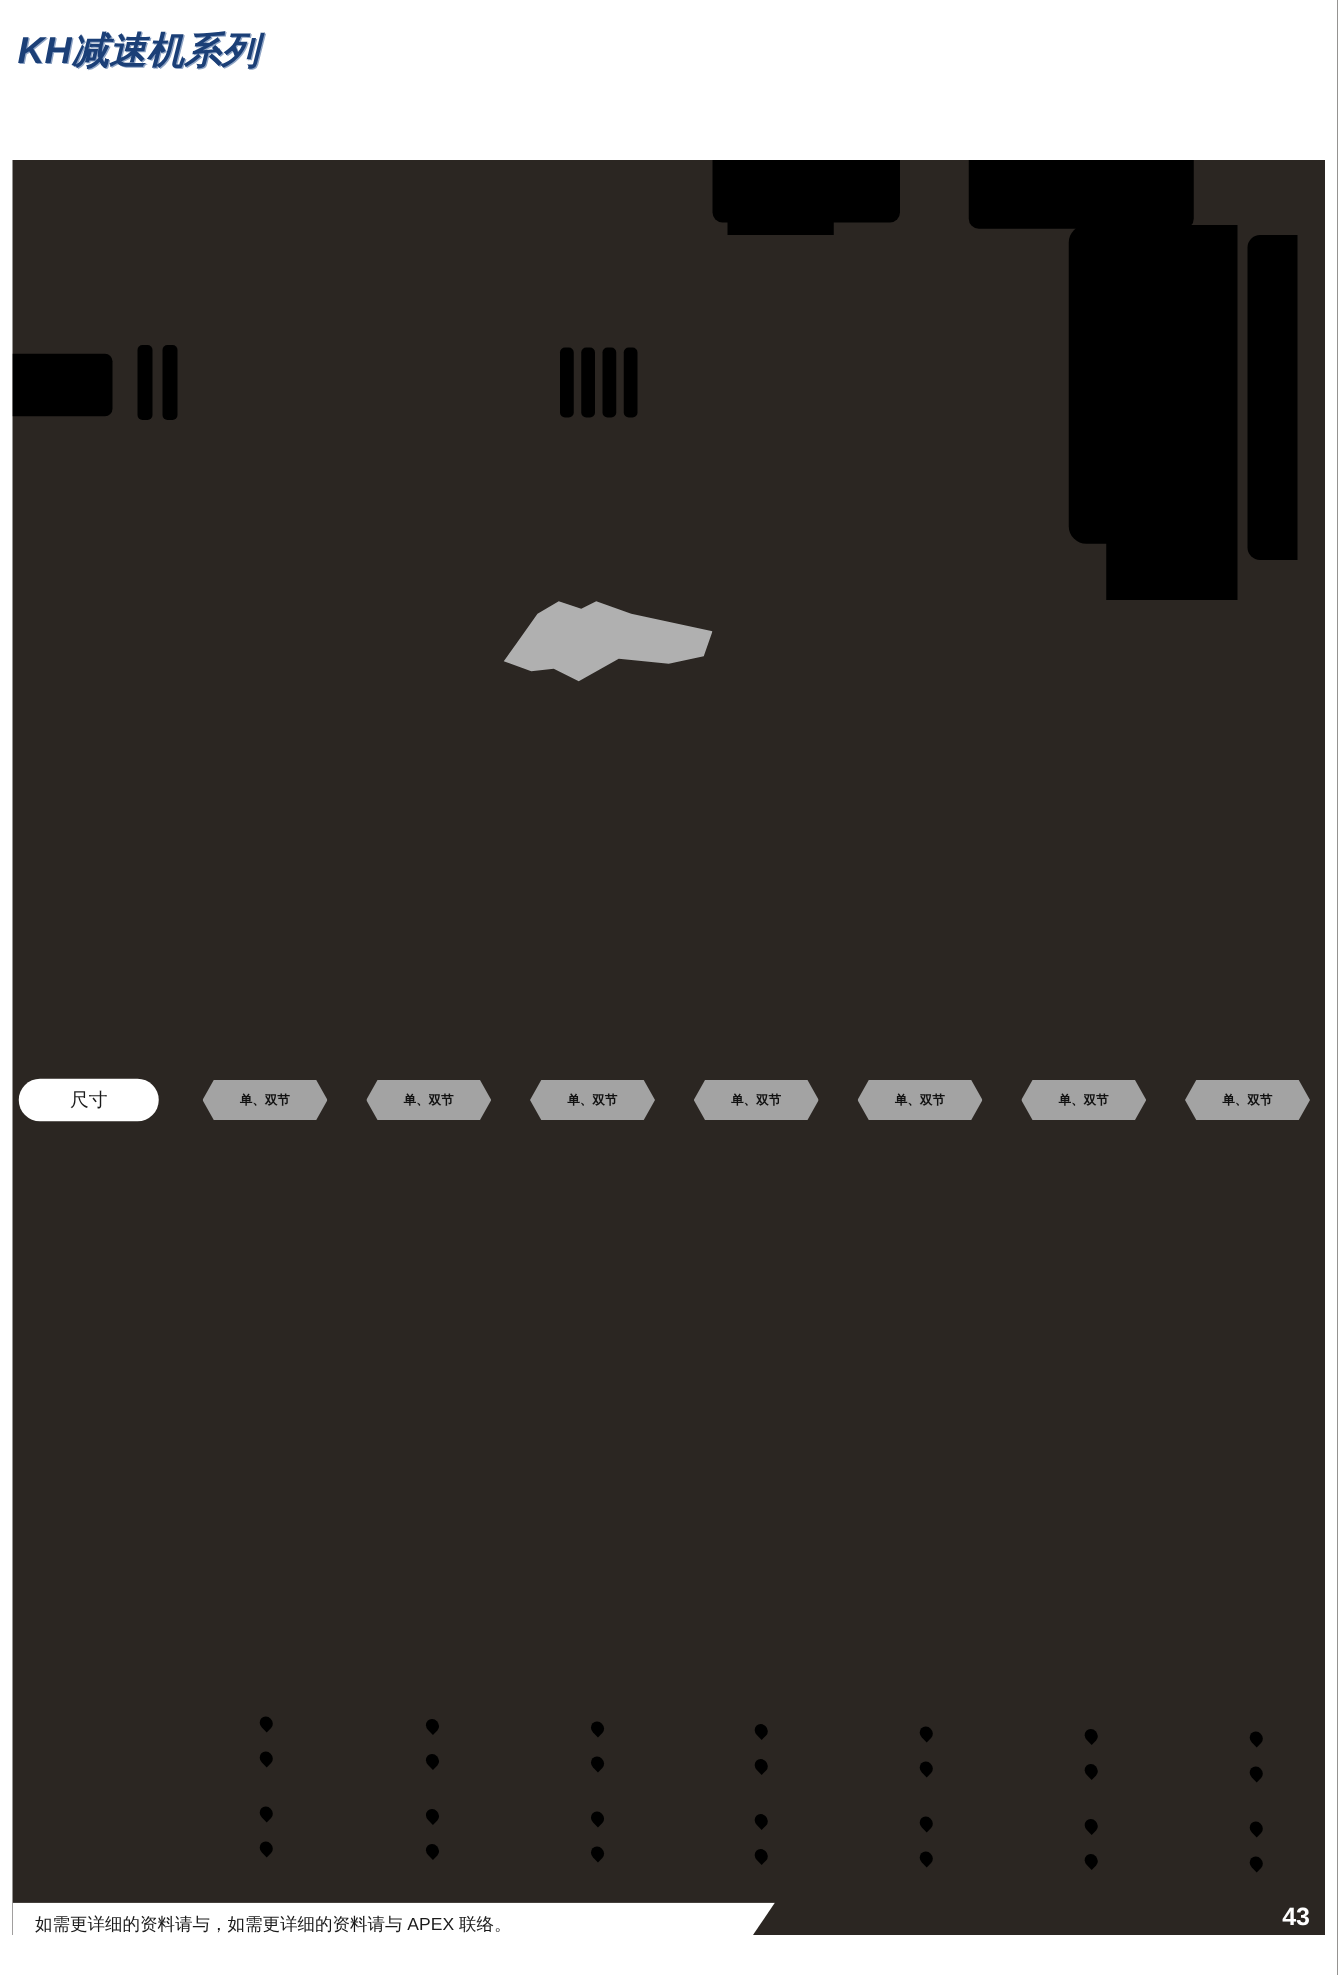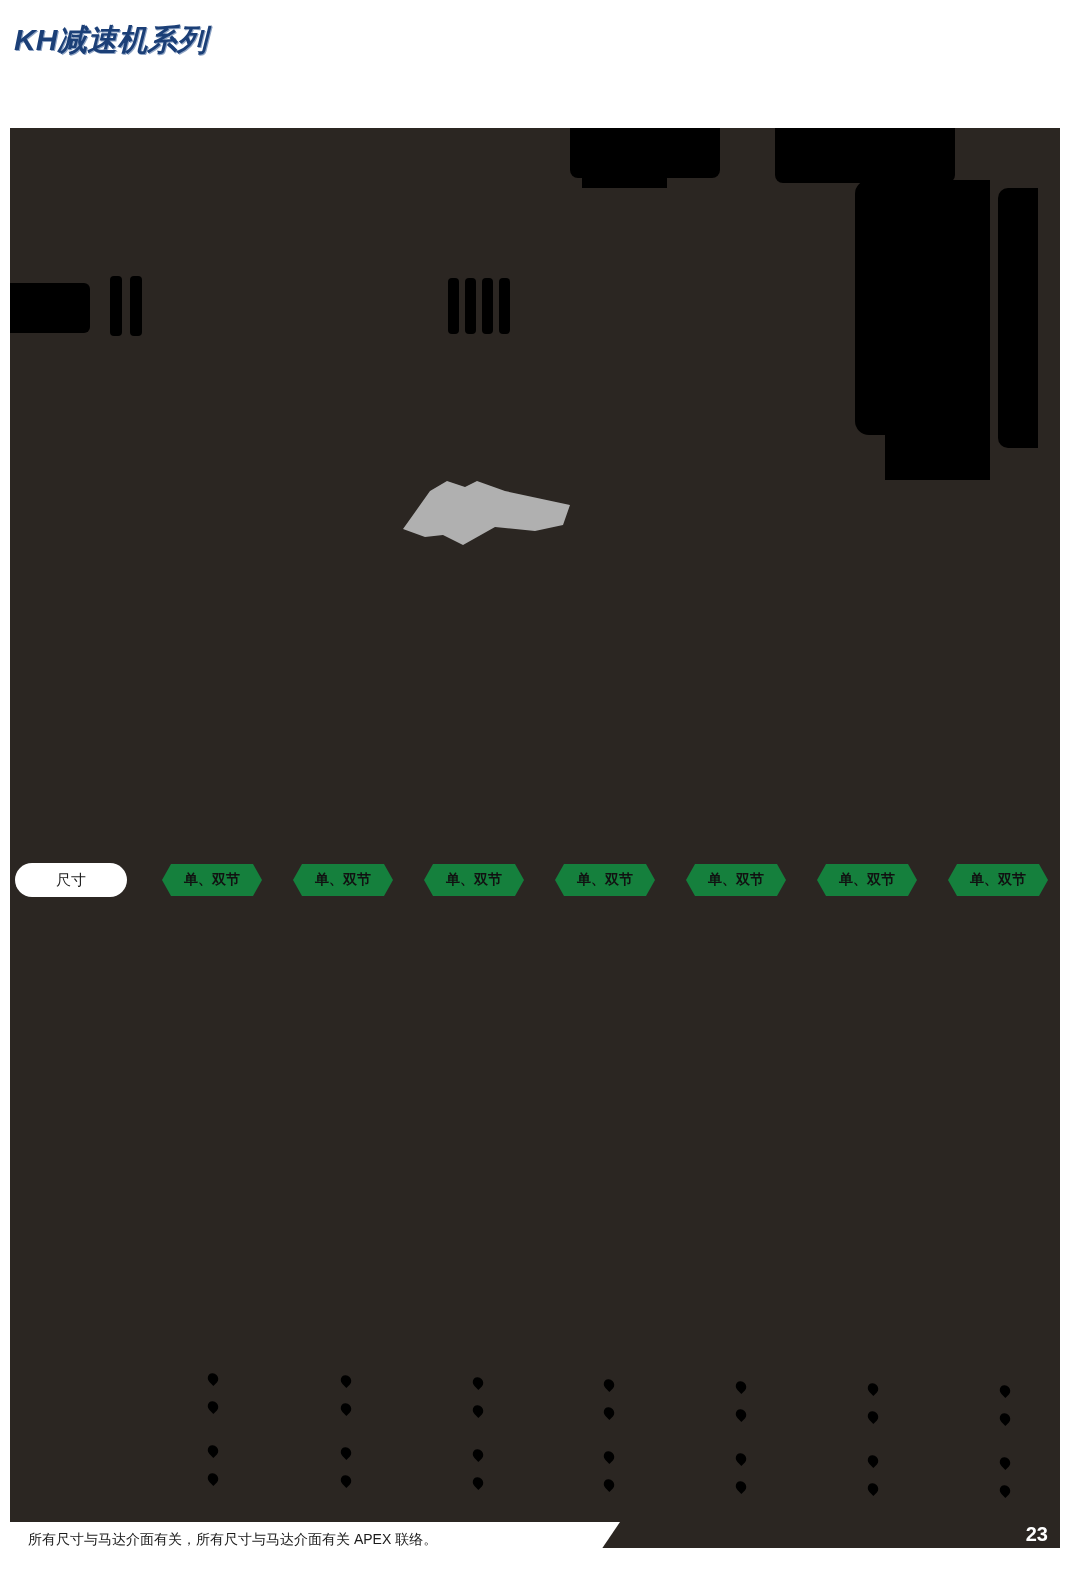--- a/index.html
+++ b/index.html
@@ -106,23 +106,23 @@
     display: flex;
     align-items: center;
     justify-content: center;
     font-family: "Liberation Sans", sans-serif;
   }
   .hex-chip {
     position: absolute;
     top: 6px;
     width: 100px;
     height: 32px;
-    background: #15803d;
+    background: #a3a3a3;
     color: #111111;
-    font-size: 14px;
+    font-size: 10px;
     font-weight: bold;
     display: flex;
     align-items: center;
     justify-content: center;
     clip-path: polygon(9% 0%, 91% 0%, 100% 50%, 91% 100%, 9% 100%, 0% 50%);
   }
 
   
   #dots-area {
     position: absolute;
@@ -239,18 +239,18 @@
     <div class="dot" style="left:858px; top:38px"></div>
     <div class="dot" style="left:858px; top:82px"></div>
     <div class="dot" style="left:858px; top:110px"></div>
 
     <div class="dot" style="left:990px; top:12px"></div>
     <div class="dot" style="left:990px; top:40px"></div>
     <div class="dot" style="left:990px; top:84px"></div>
     <div class="dot" style="left:990px; top:112px"></div>
   </div>
 
-  <div id="page-number">23</div>
+  <div id="page-number">43</div>
 </div>
 
 <div id="footnote">
-  <span id="footnote-text">所有尺寸与马达介面有关，所有尺寸与马达介面有关 APEX 联络。</span>
+  <span id="footnote-text">如需更详细的资料请与，如需更详细的资料请与 APEX 联络。</span>
 </div>
 
 </body></html>

